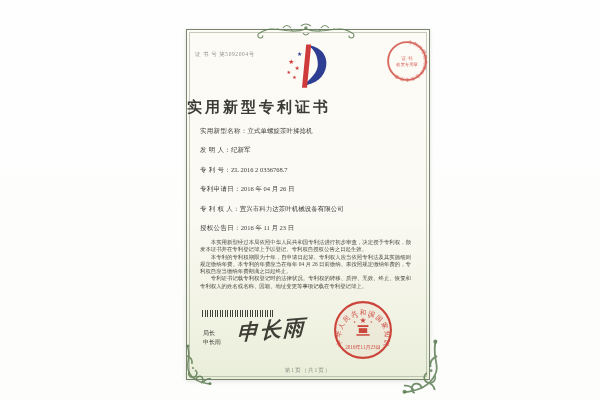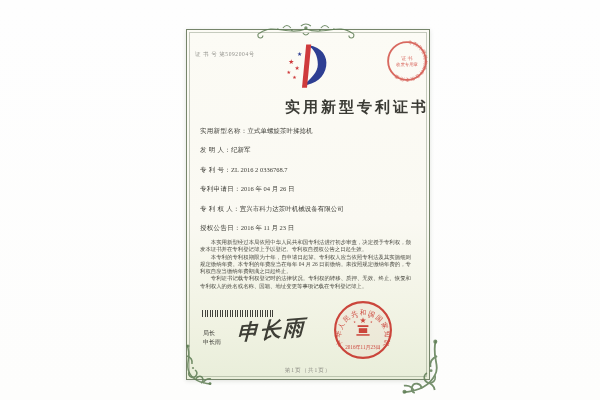--- a/index.html
+++ b/index.html
@@ -14,21 +14,21 @@
     border:1px solid #76856b;
     box-shadow:0 1px 4px rgba(90,100,80,.18);
   }
   .cert-inner{position:absolute;inset:2px;border:1px solid rgba(118,133,107,.4);pointer-events:none;}
   .cert-no{
     position:absolute;left:8px;top:21px;font-size:5.5px;color:#90908a;
     letter-spacing:.6px;font-family:"Liberation Serif",serif;
   }
   .logo{position:absolute;left:95px;top:11px;width:50px;height:52px;}
   .title{
-    position:absolute;left:0;top:68px;width:100%;text-align:right;
+    position:absolute;left:0;top:68px;width:100%;text-align:left;
     font-size:15px;font-weight:600;color:#3b3b35;letter-spacing:3px;
   }
   .stamp-tr{position:absolute;left:199px;top:10px;width:42px;height:42px;opacity:.82;}
   .fields{position:absolute;left:13px;top:97px;right:14px;}
   .field{font-size:6.5px;color:#3f3f39;line-height:7px;margin-bottom:12.4px;white-space:nowrap;}
   .field .lbl{letter-spacing:.3px;}
   .paras{position:absolute;left:13px;right:18px;top:209px;}
   .para{
     font-size:5.4px;line-height:7.3px;color:#4a4a42;margin:0;
     text-indent:2em;text-align:justify;

